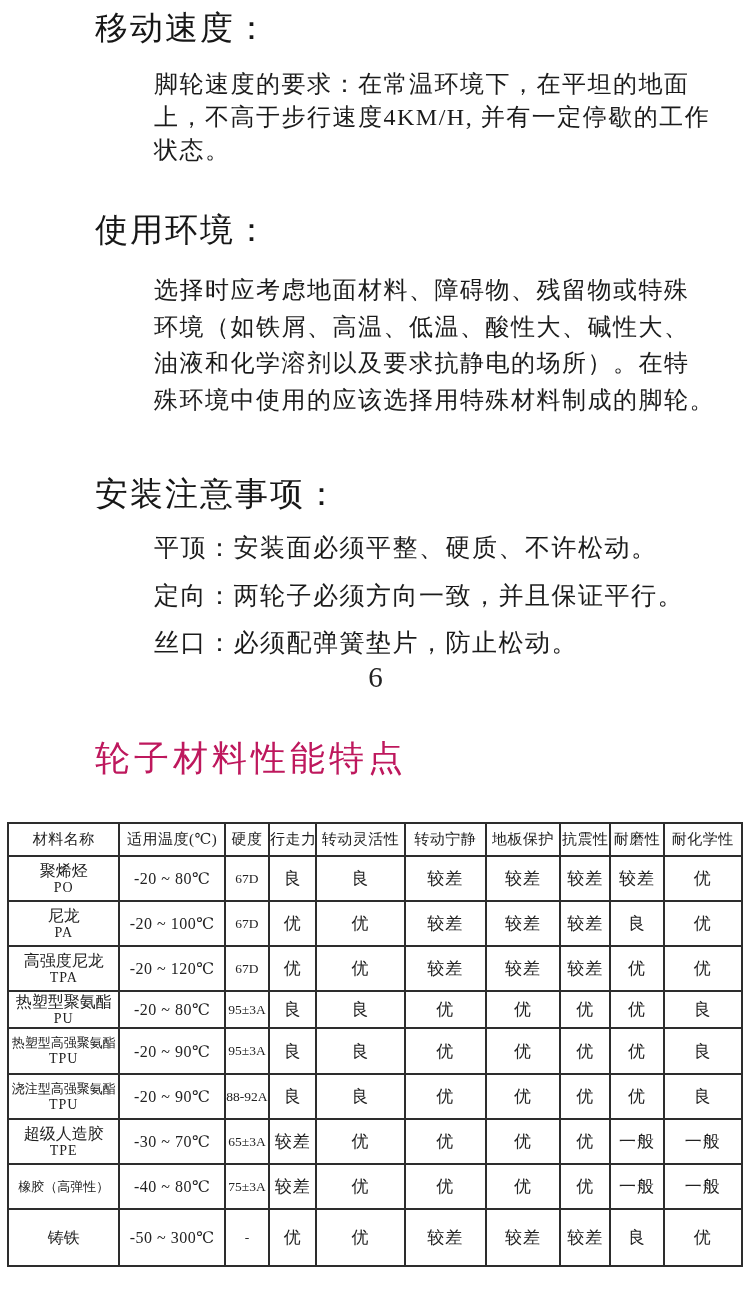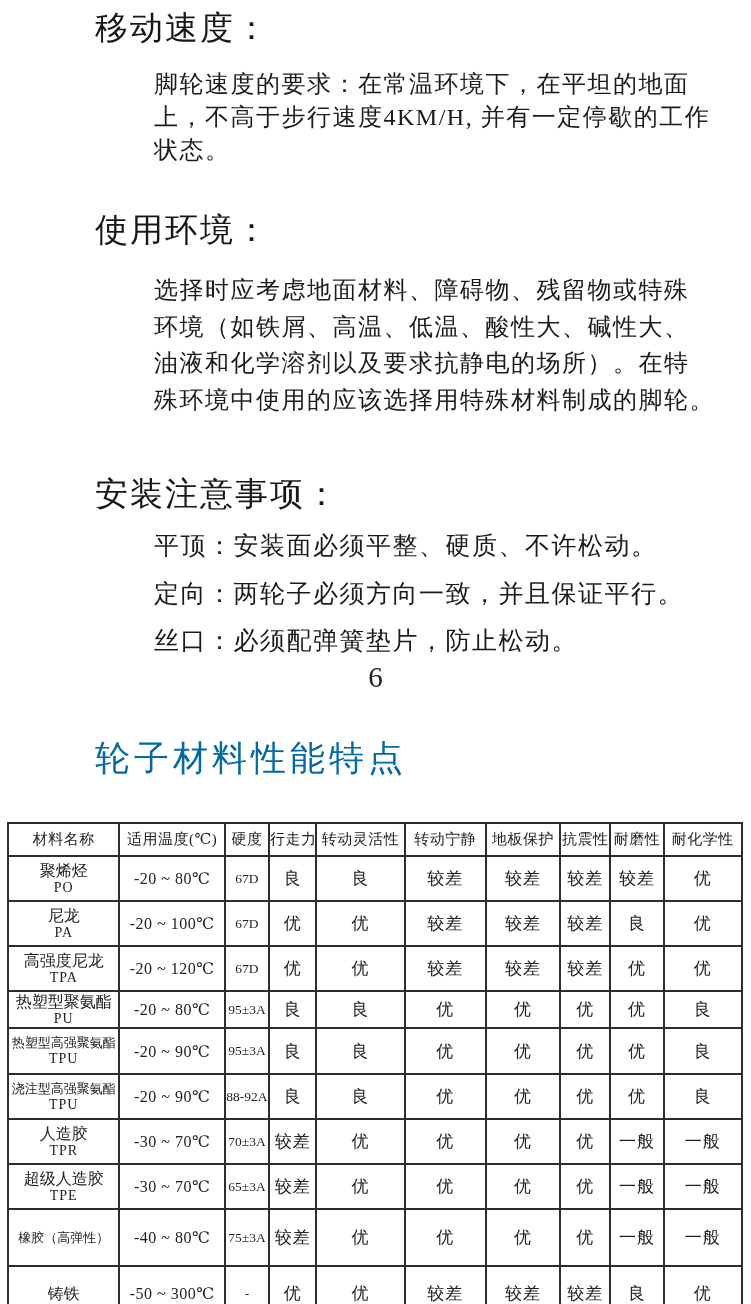--- a/index.html
+++ b/index.html
@@ -41,21 +41,21 @@
     font-size: 29px;
     color: #222;
   }
 
   .tbl-title {
     font-size: 35px;
     font-weight: normal;
     letter-spacing: 4px;
     margin: 0;
     white-space: nowrap;
-    color: #0369a1;
+    color: #be185d;
   }
 
   table.materials {
     border-collapse: collapse;
     table-layout: fixed;
     width: 736px;
   }
   .materials th, .materials td {
     border: 2px solid #2d2d2d;
     text-align: center;
@@ -90,21 +90,21 @@
 
 <h2 class="abs sec-heading" style="left:95px; top:208px;">使用环境：</h2>
 <div class="abs para para-env" style="left:154px; top:272px;">
   <div class="line">选择时应考虑地面材料、障碍物、残留物或特殊</div>
   <div class="line">环境（如铁屑、高温、低温、酸性大、碱性大、</div>
   <div class="line">油液和化学溶剂以及要求抗静电的场所）。在特</div>
   <div class="line">殊环境中使用的应该选择用特殊材料制成的脚轮。</div>
 </div>
 
 <h2 class="abs sec-heading" style="left:95px; top:472px;">安装注意事项：</h2>
-<div class="abs" style="left:154px; top:524px;font-family:Liberation Mono, monospace;">
+<div class="abs" style="left:154px; top:524px;">
   <div class="install-item">平顶：安装面必须平整、硬质、不许松动。</div>
   <div class="install-item">定向：两轮子必须方向一致，并且保证平行。</div>
   <div class="install-item">丝口：必须配弹簧垫片，防止松动。</div>
 </div>
 
 <div class="abs page-num" style="top:661px;">6</div>
 
 <h1 class="abs tbl-title" style="left:95px; top:735px;">轮子材料性能特点</h1>
 
 <table class="abs materials" style="left:7px; top:814px;margin-top:8px;">
@@ -220,35 +220,20 @@
         <td>良</td>
         <td>良</td>
         <td>优</td>
         <td>优</td>
         <td>优</td>
         <td>优</td>
         <td>良</td>
       </tr>
       <tr>
         <td>
-          <div class="mat-name">人造胶</div>
-          <div class="mat-code">TPR</div>
-        </td>
-        <td class="temp">-30 ~ 70℃</td>
-        <td class="hardness">70±3A</td>
-        <td>较差</td>
-        <td>优</td>
-        <td>优</td>
-        <td>优</td>
-        <td>优</td>
-        <td>一般</td>
-        <td>一般</td>
-      </tr>
-      <tr>
-        <td>
           <div class="mat-name">超级人造胶</div>
           <div class="mat-code">TPE</div>
         </td>
         <td class="temp">-30 ~ 70℃</td>
         <td class="hardness">65±3A</td>
         <td>较差</td>
         <td>优</td>
         <td>优</td>
         <td>优</td>
         <td>优</td>

